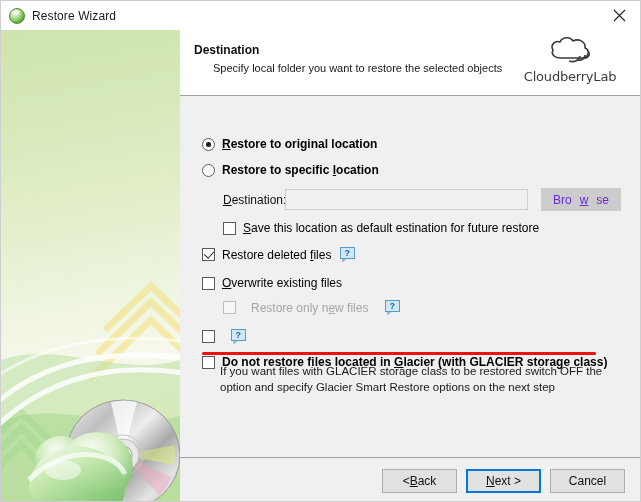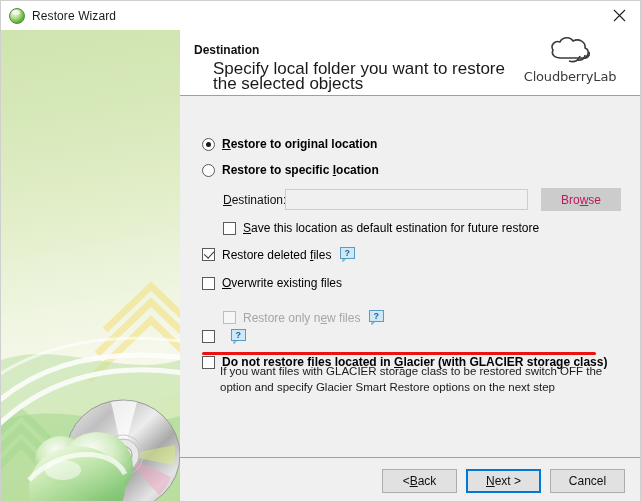--- a/index.html
+++ b/index.html
@@ -79,21 +79,21 @@
     background: #ffffff;
     border-bottom: 1px solid #a0a0a0;
   }
   #header-title {
     position: absolute; left: 14px; top: 13px;
     font-size: 12px; font-weight: bold; color: #111;
   }
   #header-sub {
     position: absolute; left: 33px; top: 31px;
     width: 310px;
-    font-size: 17px; color: #1a1a1a; line-height: 15px;
+    font-size: 11px; color: #1a1a1a; line-height: 15px;
   }
   #logo {
     position: absolute; right: 18px; top: 4px;
     width: 106px; text-align: center;
   }
   #logo-mark { display: block; margin: 0 auto; }
   #logo-text {
     display: block; margin-top: 1px;
     font-size: 13px; color: #3b3b3b;
     font-family: "DejaVu Sans", sans-serif;
@@ -142,22 +142,22 @@
   #dest-input {
     position: absolute; left: 105px; top: 92px;
     width: 243px; height: 21px;
     background: #f0f0f0;
     border: 1px solid #cdcdcd;
   }
   #browse-btn {
     position: absolute; left: 361px; top: 91px;
     width: 80px; height: 23px;
     background: #cccccc; border: 1px solid #cccccc;
-    color: #be185d; font-size: 12px;
-    display: flex; align-items: center; justify-content: center;
+    color: #6d28d9; font-size: 12px;
+    display: flex; align-items: center; justify-content: center; gap: 8px;
   }
 
   
   #red-underline {
     position: absolute; left: 22px; top: 255px;
     width: 394px; height: 3px; background: #ee1111;
     border-radius: 2px;
   }
 
   #note {
@@ -326,21 +326,21 @@
           <path d="M3 11.5 L3 14.5 L6 11.5 Z" fill="#cfe8f7" stroke="#5a9bc4" stroke-linejoin="round"></path>
           <text x="7.3" y="9" font-family="Liberation Sans, sans-serif" font-size="9" font-weight="bold" fill="#1f5f8f" text-anchor="middle">?</text>
         </svg>
       </div>
 
       <div class="row" style="left:22px; top:179px;">
         <span class="cb"></span>
         <span class="lbl"><span class="u">O</span><span>verwrite existing files</span></span>
       </div>
 
-      <div class="row" style="left:43px; top:213px;">
+      <div class="row" style="left:43px; top:203px;gap:8px;">
         <span class="cb disabled"></span>
         <span class="lbl dim"><span>Restore only n</span><span class="u">e</span><span>w files</span></span>
         <svg class="help" width="15" height="15" viewBox="0 0 15 15">
           <rect x="0.5" y="0.5" width="14" height="11" fill="#cfe8f7" stroke="#5a9bc4"></rect>
           <path d="M3 11.5 L3 14.5 L6 11.5 Z" fill="#cfe8f7" stroke="#5a9bc4" stroke-linejoin="round"></path>
           <text x="7.3" y="9" font-family="Liberation Sans, sans-serif" font-size="9" font-weight="bold" fill="#1f5f8f" text-anchor="middle">?</text>
         </svg>
       </div>
 
       <div class="row" style="left:22px; top:232px;">

